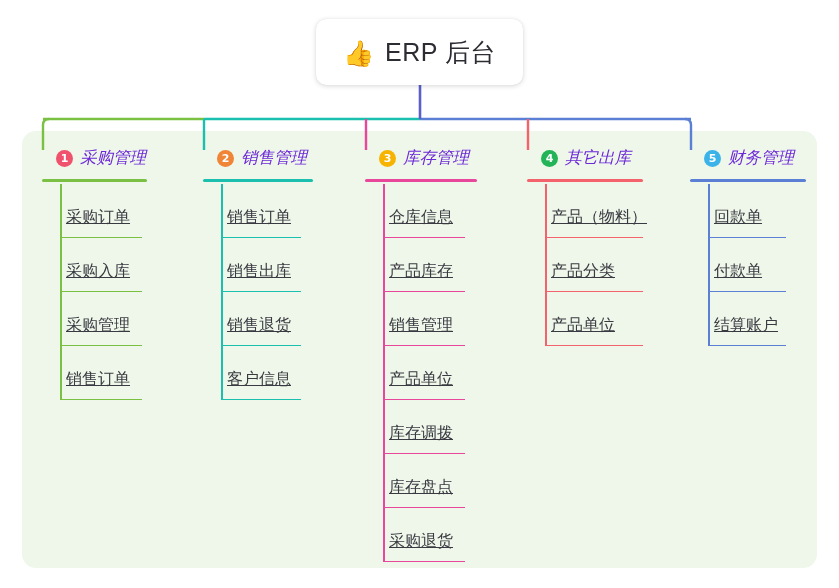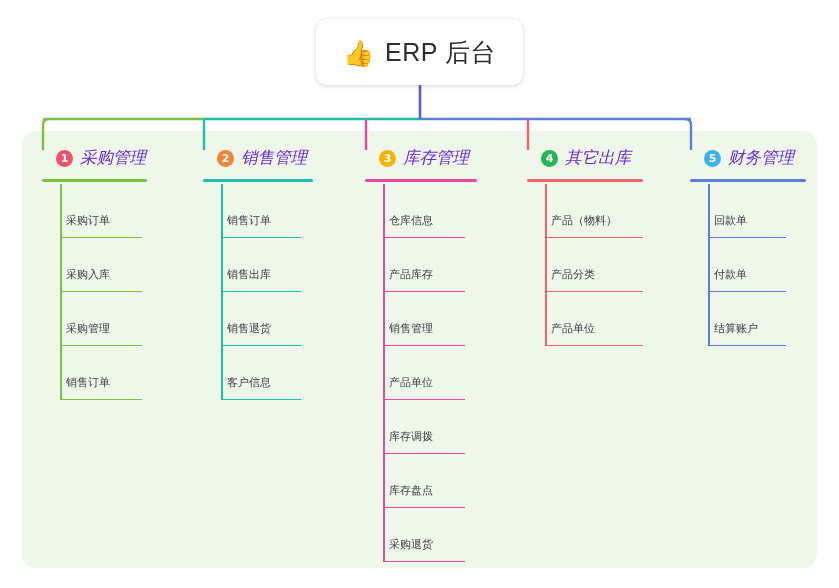--- a/index.html
+++ b/index.html
@@ -72,21 +72,21 @@
   }
 
   .items{position:absolute;left:0;top:38px;}
   .item{
     position:relative;
     height:54px;
   }
   .item-text{
     position:absolute;
     left:24px;bottom:10px;
-    font-size:11px;color:#3a3a42;white-space:nowrap;
+    font-size:16px;color:#3a3a42;white-space:nowrap;text-decoration:underline;
   }
   .item-rule{
     position:absolute;
     left:18px;bottom:0;
     height:1.5px;
   }
   .spine{
     position:absolute;
     left:18px;top:0;
     width:1.5px;

